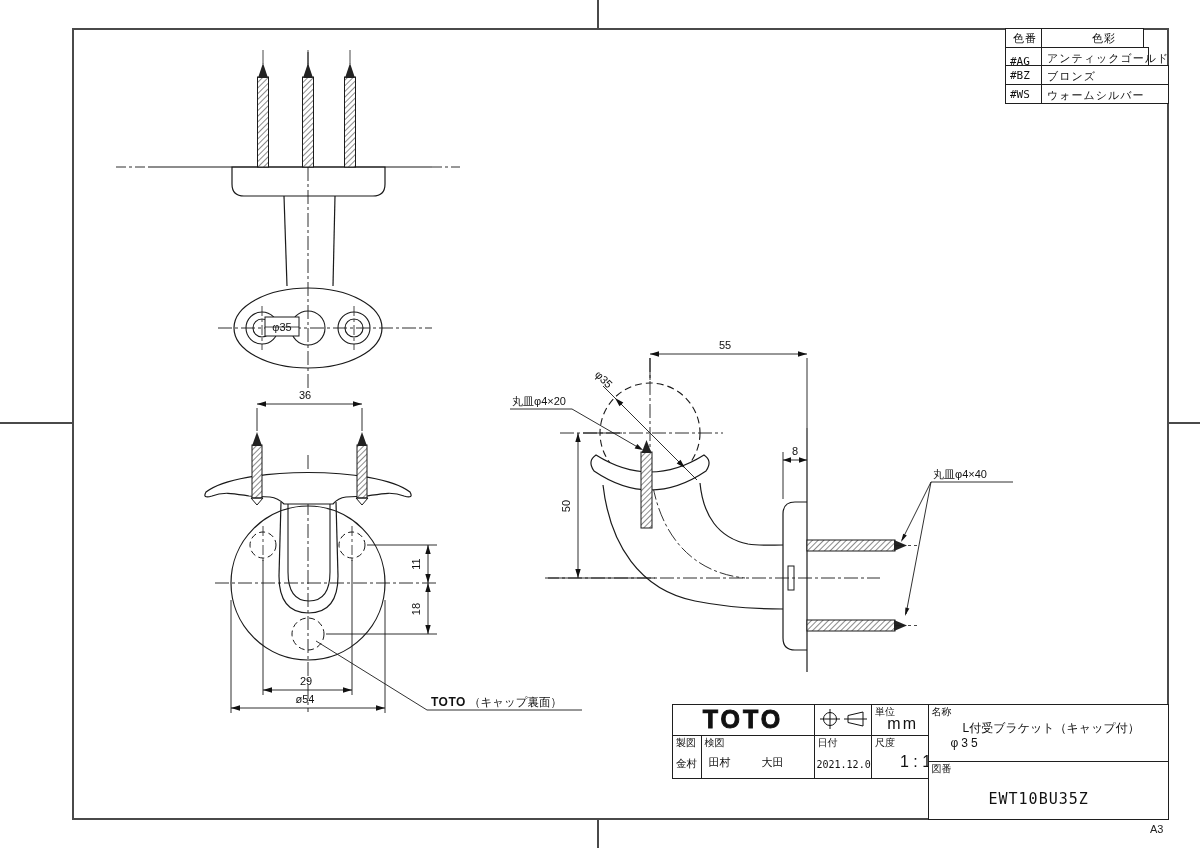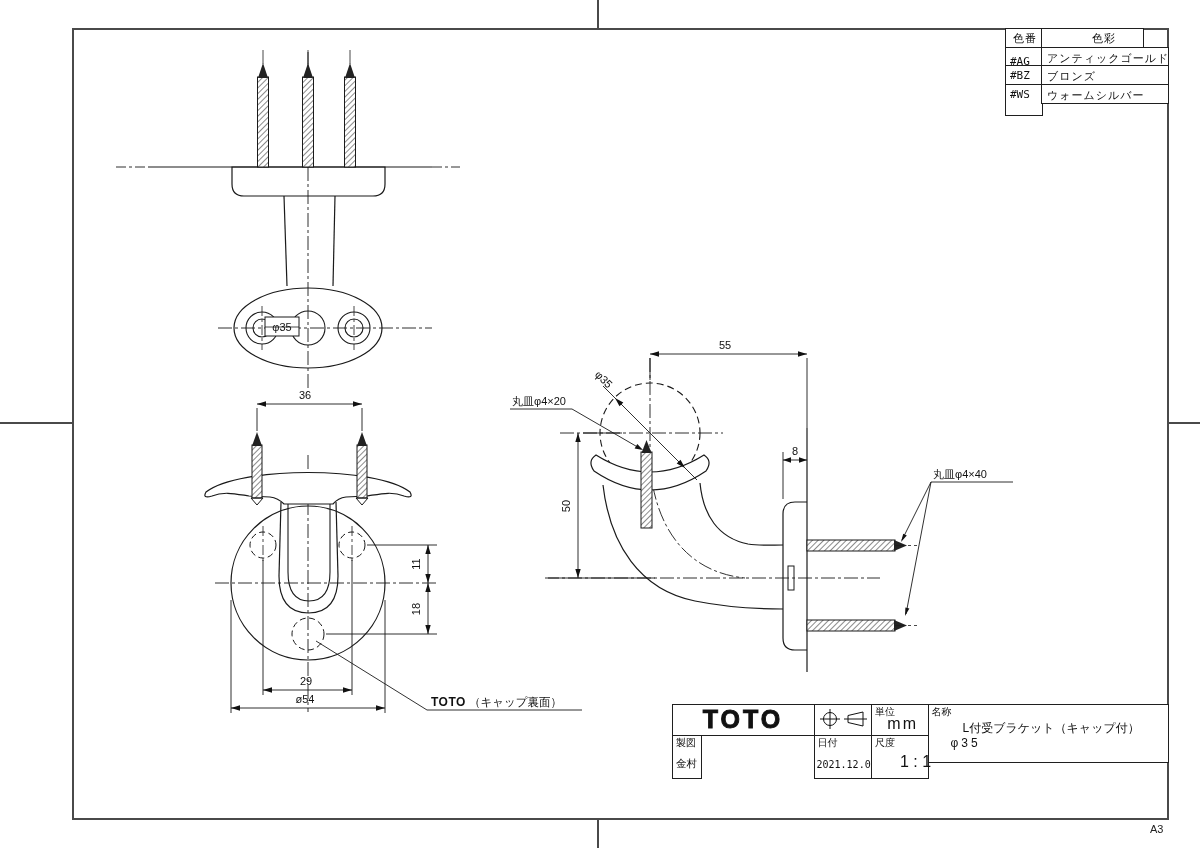--- a/index.html
+++ b/index.html
@@ -33,30 +33,30 @@
   <div id="colorTable">
     <div class="cell" style="left:1005px;top:28px;width:38px;height:20px;">
       <span class="val ct-name" style="left:7px;top:2px;">色番</span>
       </div>
     <div class="cell" style="left:1041px;top:28px;width:103px;height:20px;">
       <span class="val ct-name" style="left:50px;top:2px;">色彩</span>
       </div>
     <div class="cell" style="left:1005px;top:46.5px;width:38px;height:20px;">
       <span class="val ct-code" style="left:4px;top:7px;">#AG</span>
       </div>
-    <div class="cell" style="left:1041px;top:46.5px;width:128px;height:20px;">
+    <div class="cell" style="left:1041px;top:46.5px;width:108px;height:20px;">
       <span class="val ct-name" style="left:5px;top:3px;">アンティックゴールド</span>
       </div>
     <div class="cell" style="left:1005px;top:65px;width:38px;height:20px;">
       <span class="val ct-code" style="left:4px;top:3px;">#BZ</span>
       </div>
     <div class="cell" style="left:1041px;top:65px;width:128px;height:20px;">
       <span class="val ct-name" style="left:5px;top:3px;">ブロンズ</span>
       </div>
-    <div class="cell" style="left:1005px;top:83.5px;width:38px;height:32px;">
+    <div class="cell" style="left:1005px;top:83.5px;width:38px;height:20px;">
       <span class="val ct-code" style="left:4px;top:3px;">#WS</span>
       </div>
     <div class="cell" style="left:1041px;top:83.5px;width:128px;height:20px;padding-left:34px;">
       <span class="val ct-name" style="left:5px;top:3px;">ウォームシルバー</span>
       </div>
   </div>
 
   <svg class="abs" style="left:0;top:0;" width="1200" height="848" viewBox="0 0 1200 848">
     <defs>
       <pattern id="hatch" patternUnits="userSpaceOnUse" width="4" height="4" patternTransform="rotate(45)">
@@ -289,33 +289,42 @@
     <div class="cell" style="left:199px;top:0;width:58px;height:32px;">
       <span class="lbl">単位</span>
       <span class="val" style="right:10px;bottom:2px;font-size:16px;letter-spacing:2px;">mm</span>
     </div>
 
     <div class="cell" style="left:0;top:30.5px;width:30px;height:44px;">
       <span class="lbl">製図</span>
       <span class="val" style="left:3px;bottom:7px;font-size:10.5px;">金村</span>
     </div>
 
+    <div class="cell" style="left:28.5px;top:30.5px;width:114.5px;height:44px;">
+      <span class="lbl">検図</span>
+      <span class="val" style="left:7px;bottom:8px;font-size:11px;">田村</span>
+      <span class="val" style="left:60px;bottom:8px;font-size:11px;">大田</span>
+    </div>
 
     <div class="cell" style="left:141.5px;top:30.5px;width:59px;height:44px;">
       <span class="lbl">日付</span>
       <span class="val mono" style="left:2px;bottom:8px;font-size:10px;">2021.12.03</span>
     </div>
 
     <div class="cell" style="left:199px;top:30.5px;width:58px;height:44px;">
       <span class="lbl">尺度</span>
       <span class="val" style="left:28px;bottom:7px;font-size:16px;">1 : 1</span>
     </div>
 
 
     <div class="cell" style="left:255.5px;top:0;width:241.5px;height:58.5px;">
       <span class="lbl">名称</span>
       <span class="val" style="left:34px;top:15px;font-size:12px;">L付受ブラケット（キャップ付）</span>
       <span class="val" style="left:22px;top:31px;font-size:12px;letter-spacing:3px;">φ35</span>
     </div>
 
+    <div class="cell" style="left:255.5px;top:57px;width:241.5px;height:59px;">
+      <span class="lbl">図番</span>
+      <span class="val mono" style="left:60px;top:28px;font-size:15px;letter-spacing:1px;">EWT10BU35Z</span>
+    </div>
   </div>
 
 </div>
 
 </body></html>

